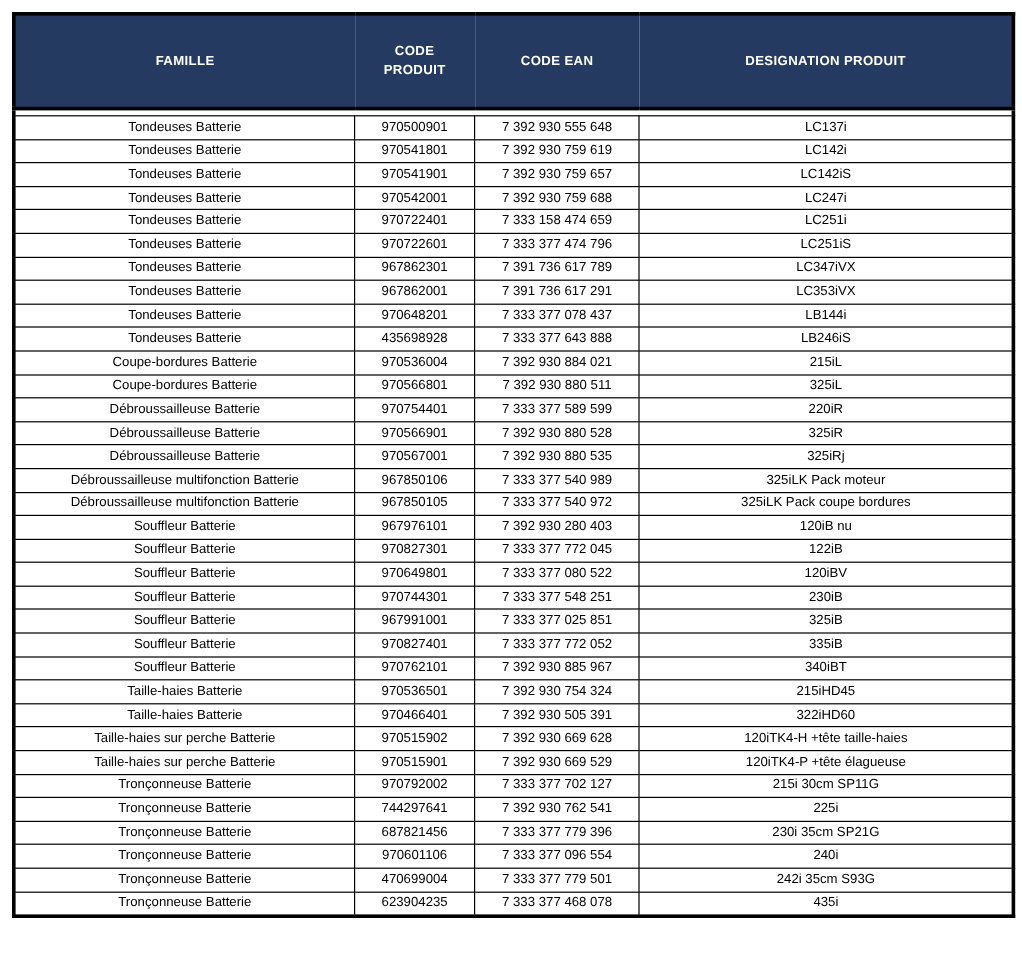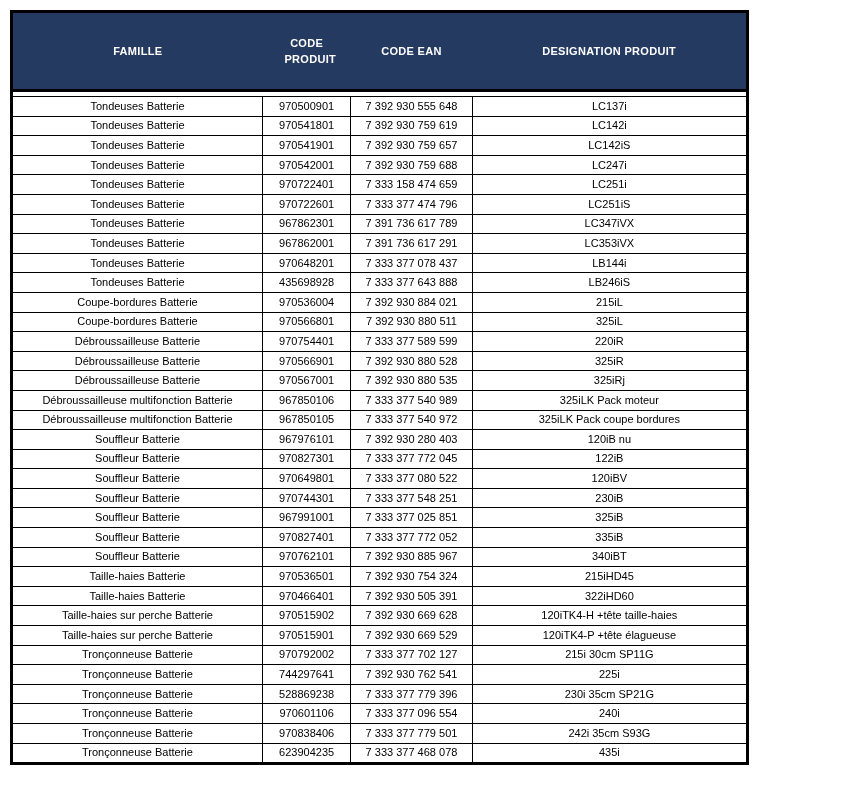--- a/index.html
+++ b/index.html
@@ -12,21 +12,21 @@
     position: relative;
     width: 852px;
     height: 810px;
     background: #ffffff;
     overflow: hidden;
   }
   .table-wrap {
     position: absolute;
     left: 10px;
     top: 10px;
-    width: 739px;
+    width: 836px;
   }
   table.product-table {
     width: 100%;
     border-collapse: collapse;
     table-layout: fixed;
     border: 3px solid #000000;
   }
   table.product-table col.col-famille     { width: 34.1%; }
   table.product-table col.col-code        { width: 12.0%; }
   table.product-table col.col-ean         { width: 16.5%; }
@@ -265,33 +265,33 @@
             <td>215i 30cm SP11G</td>
           </tr>
           <tr>
             <td>Tronçonneuse Batterie</td>
             <td>744297641</td>
             <td>7 392 930 762 541</td>
             <td>225i</td>
           </tr>
           <tr>
             <td>Tronçonneuse Batterie</td>
-            <td>528869238</td>
+            <td>687821456</td>
             <td>7 333 377 779 396</td>
             <td>230i 35cm SP21G</td>
           </tr>
           <tr>
             <td>Tronçonneuse Batterie</td>
             <td>970601106</td>
             <td>7 333 377 096 554</td>
             <td>240i</td>
           </tr>
           <tr>
             <td>Tronçonneuse Batterie</td>
-            <td>970838406</td>
+            <td>470699004</td>
             <td>7 333 377 779 501</td>
             <td>242i 35cm S93G</td>
           </tr>
           <tr>
             <td>Tronçonneuse Batterie</td>
             <td>623904235</td>
             <td>7 333 377 468 078</td>
             <td>435i</td>
           </tr>
         </tbody>

